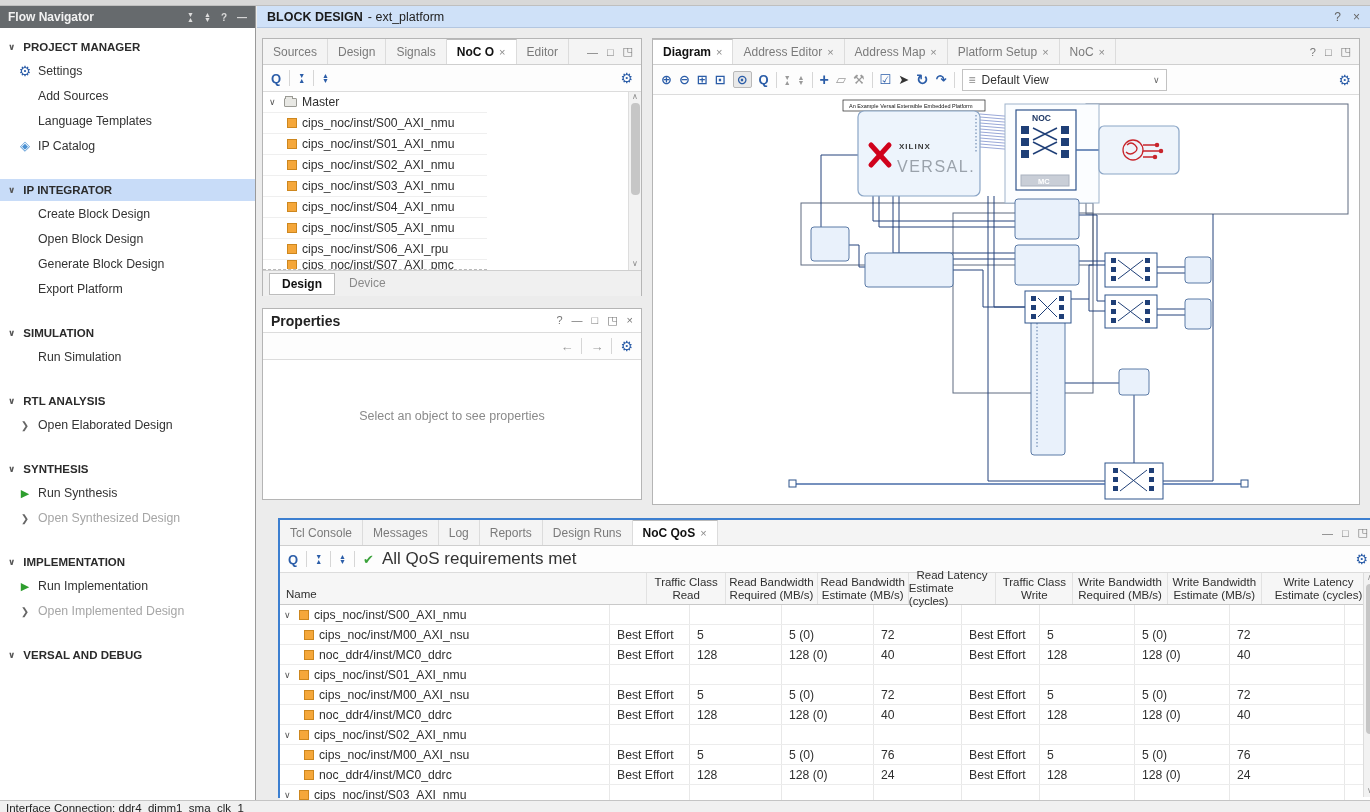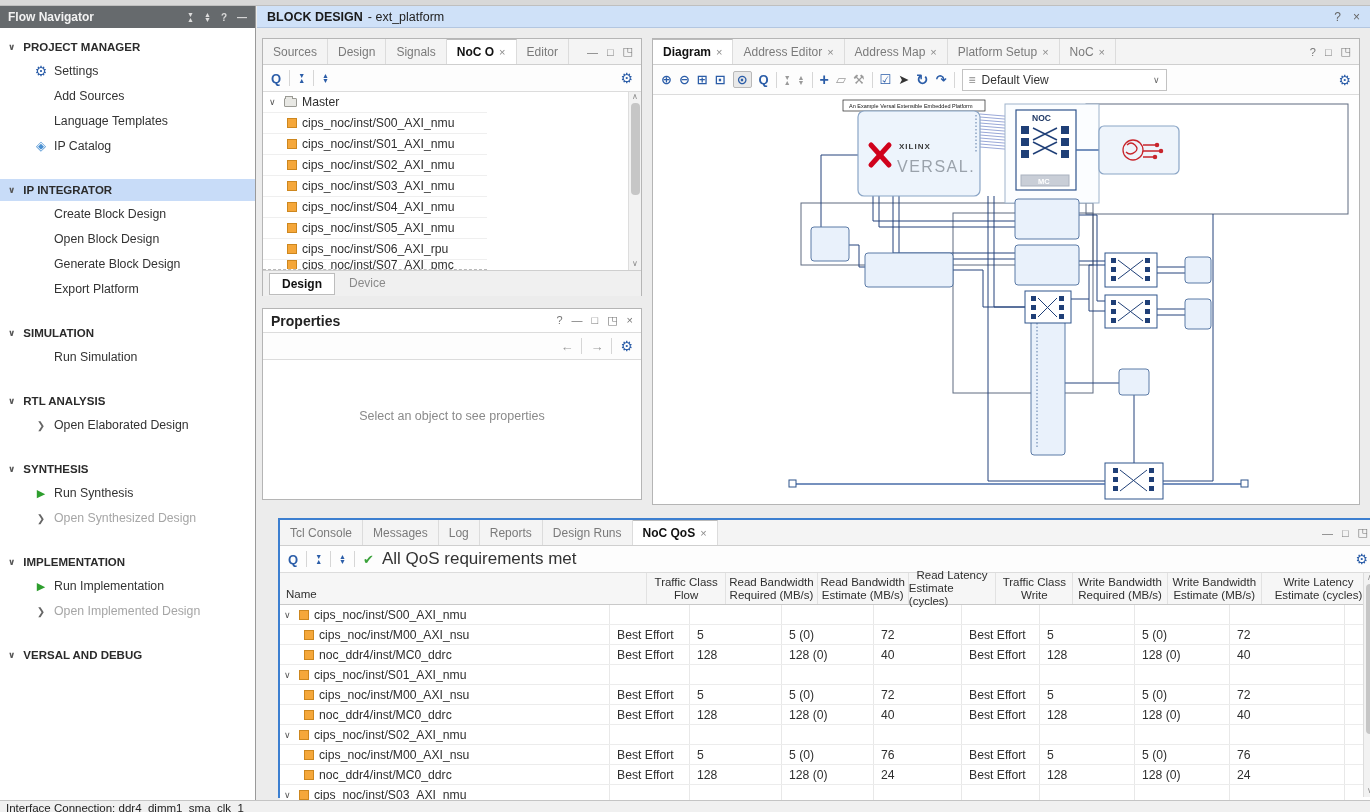--- a/index.html
+++ b/index.html
@@ -12,21 +12,21 @@
 
   
   #flow-nav { left:0; top:6px; width:256px; height:794px; background:#ffffff; border-right:1px solid #9a9a9a; }
   #fn-header { height:22px; background:#666a6d; color:#f2f2f2; display:flex; align-items:center; padding:0 8px; font-weight:bold; font-size:12px; }
   #fn-header .hdr-icons { margin-left:auto; display:flex; gap:10px; color:#d8d8d8; font-size:10px; }
   .fn-section { margin-top:0; }
   .fn-sections { padding-top:8px; }
   .fn-sec-hd { height:22px; display:flex; align-items:center; gap:8px; padding-left:8px; font-weight:bold; font-size:11.5px; color:#2b2b2b; }
   .fn-sec-hd[data-selected="true"] { background:#c8dcf8; }
   .fn-sec-hd .tw { color:#555; font-size:9px; }
-  .fn-item { height:25px; display:flex; align-items:center; gap:4px; padding-left:32px; font-size:12.3px; color:#333; cursor:default; }
+  .fn-item { height:25px; display:flex; align-items:center; gap:4px; padding-left:16px; font-size:12.3px; color:#333; cursor:default; }
   .fn-item[data-disabled="true"] { color:#a6a6a6; }
   .fn-icon { width:18px; display:inline-block; text-align:center; }
   .fn-icon[data-icon="gear"]::before { content:"⚙"; color:#2b5da8; font-size:14px; }
   .fn-icon[data-icon="ip-catalog"]::before { content:"◈"; color:#4a90d2; font-size:13px; }
   .fn-icon[data-icon="play"]::before { content:"▶"; color:#2e9e2e; font-size:11px; }
   .fn-icon[data-icon="chevron"]::before { content:"❯"; color:#666; font-size:10px; }
   .fn-icon[data-icon="device-image"]::before { content:"↓"; color:#2e9e2e; font-weight:bold; font-size:13px; }
   .fn-gap { height:21px; }
 
   
@@ -668,21 +668,21 @@
   </div>
   <div id="qos-table">
     <div class="thead">
 
     <div class="hcell">
           <span>Name</span>
           <span></span>
         </div>
         <div class="hcell">
           <span>Traffic Class</span>
-          <span>Flow</span>
+          <span>Read</span>
         </div>
         <div class="hcell">
           <span>Read Bandwidth</span>
           <span>Required (MB/s)</span>
         </div>
         <div class="hcell">
           <span>Read Bandwidth</span>
           <span>Estimate (MB/s)</span>
         </div>
         <div class="hcell">

